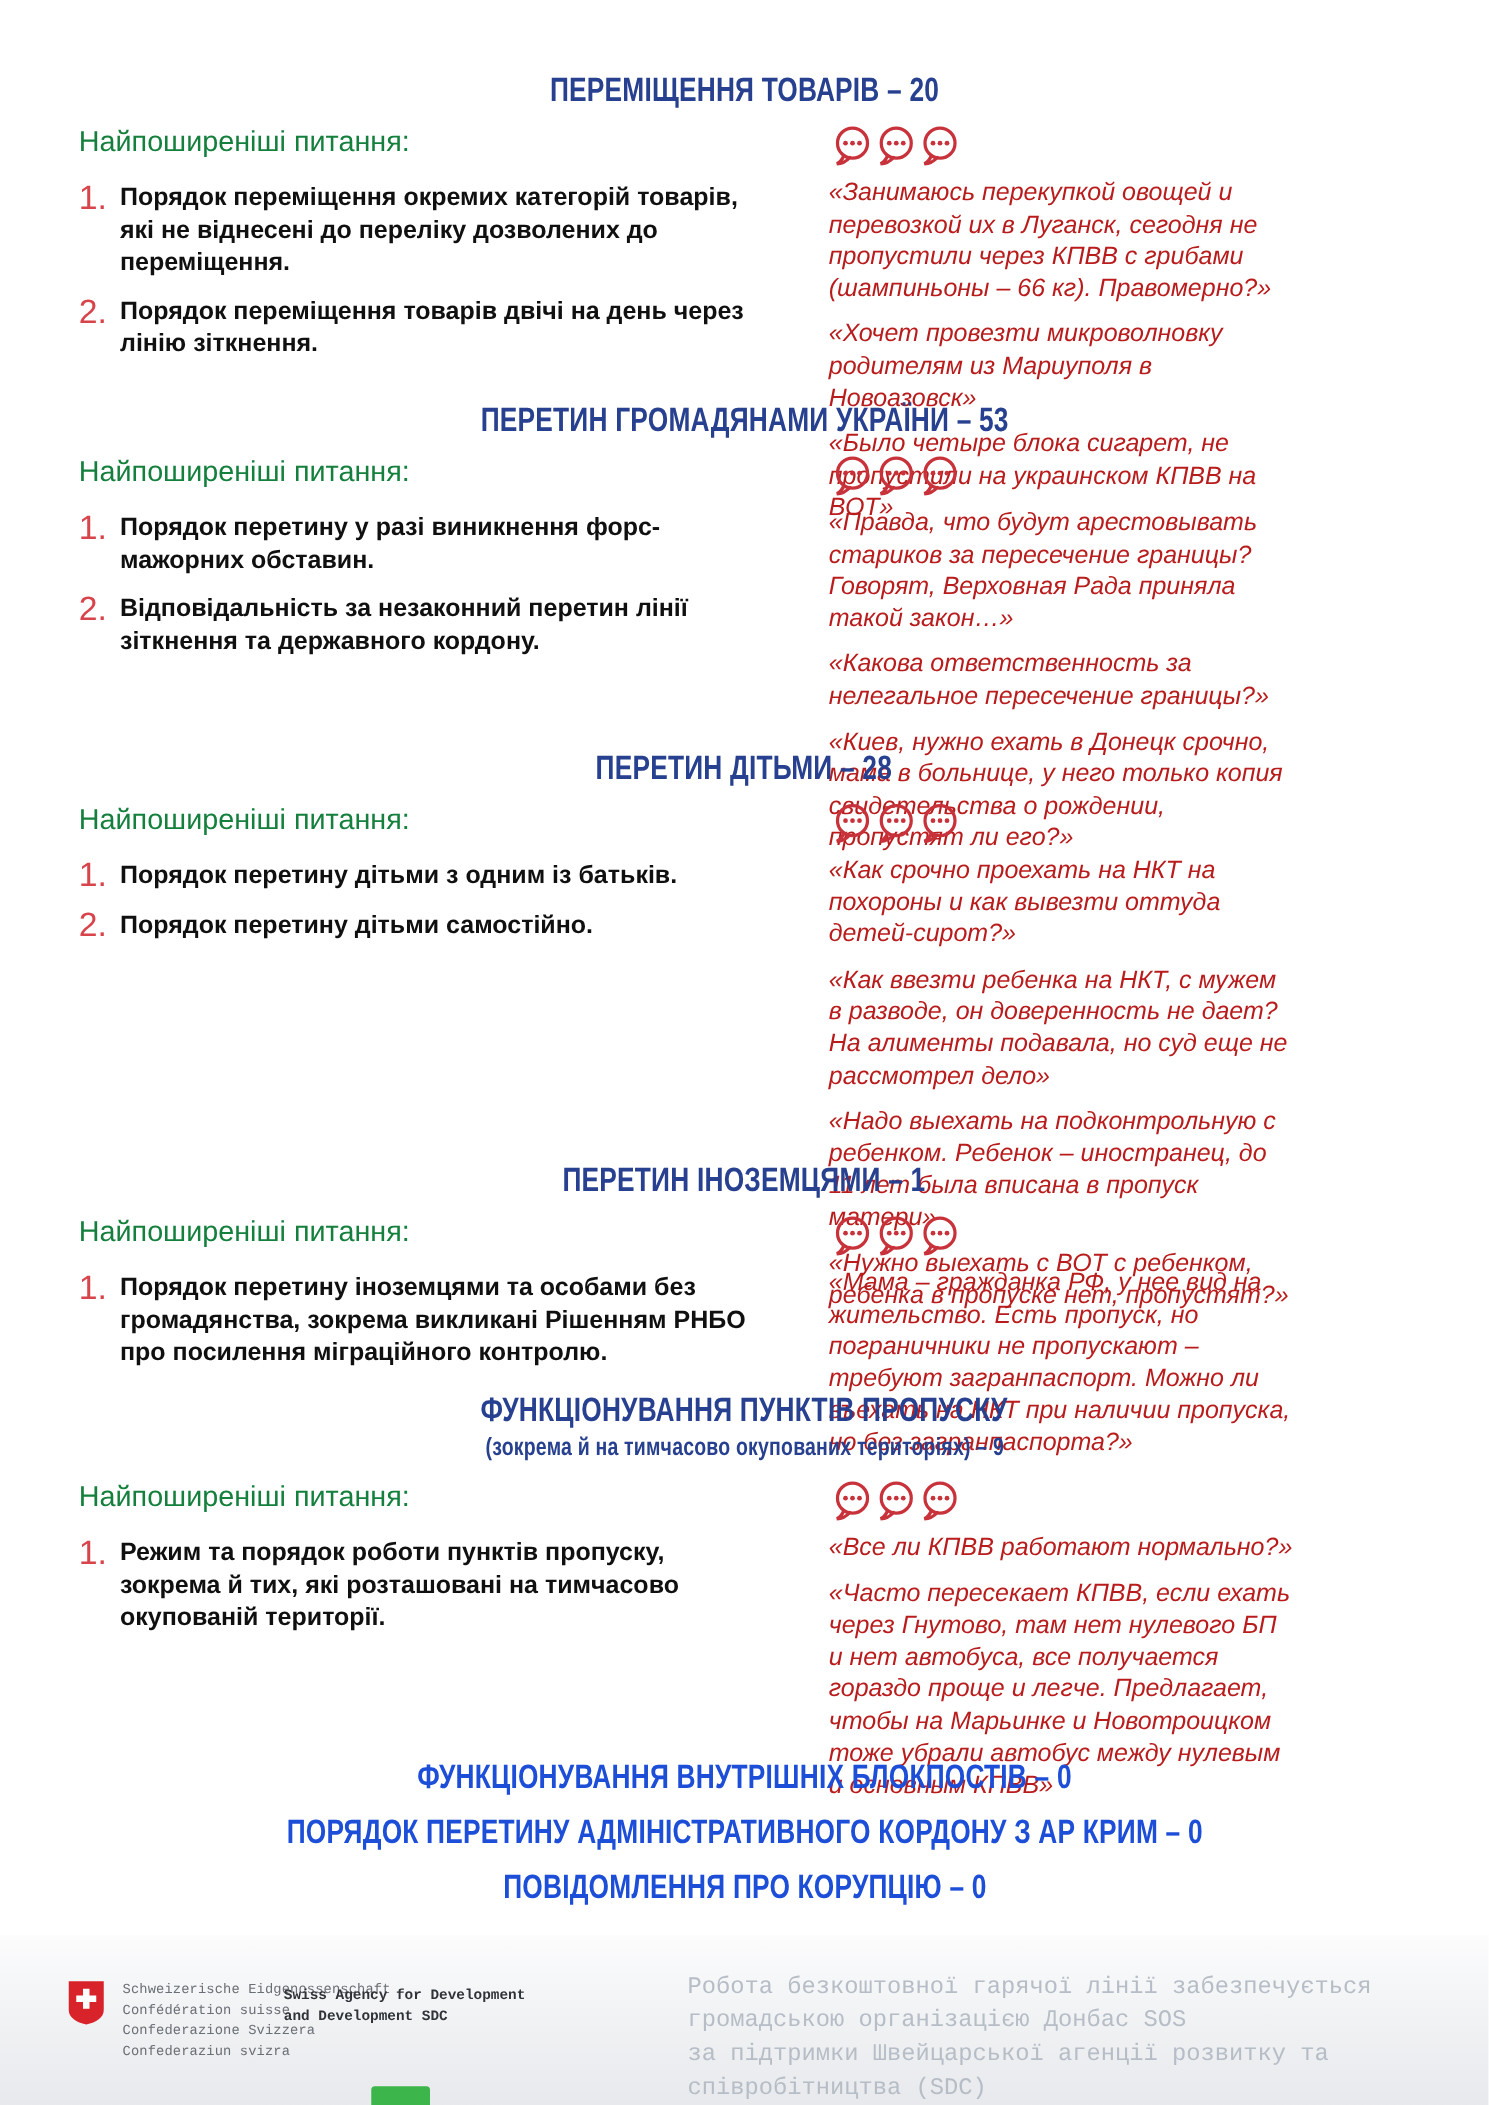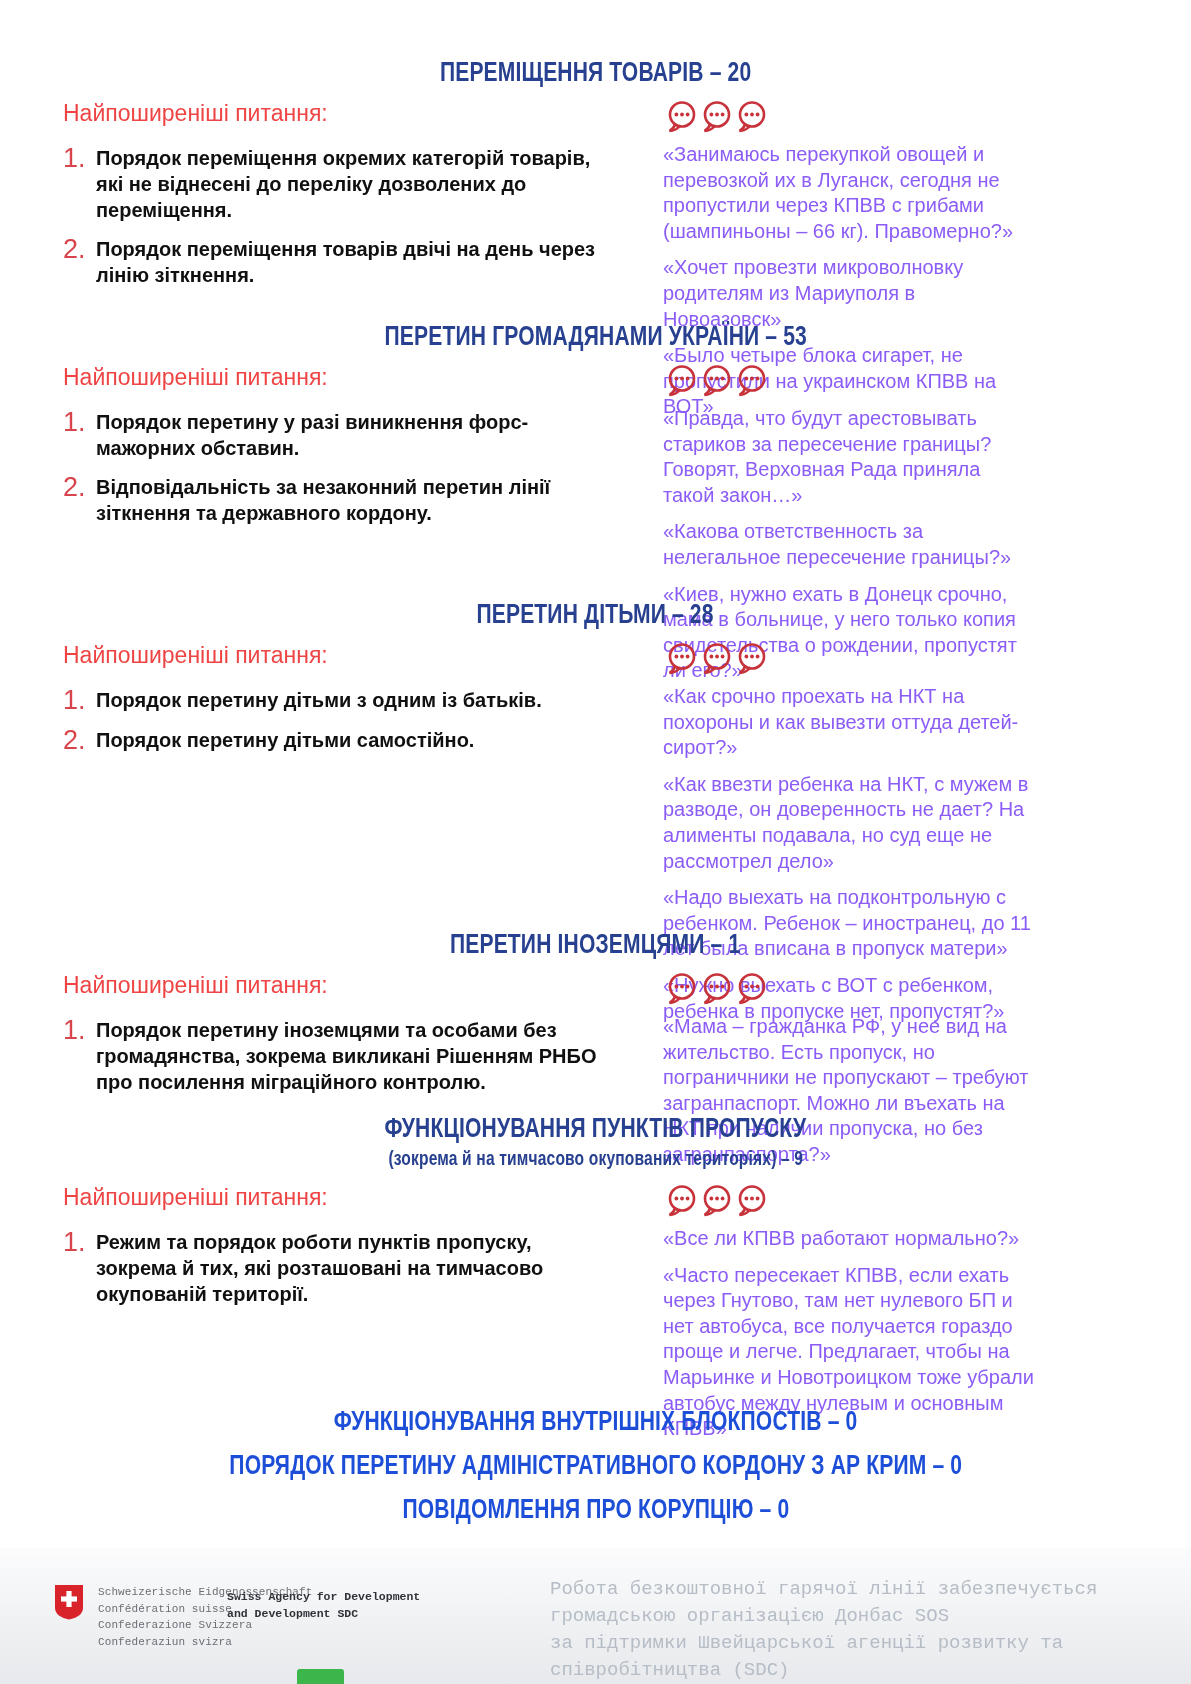--- a/index.html
+++ b/index.html
@@ -31,21 +31,21 @@
   }
   .cond{display:inline-block;transform:scaleX(0.78);transform-origin:center;letter-spacing:0.2px;}
   
   .sec-body{
     position:absolute;left:63px;width:989px;
     display:grid;grid-template-columns:555px 1fr;
   }
   .col-left{padding-right:10px;}
   .col-right{padding-left:45px;}
   .q-label{
-    color:#ef4444;
+    color:#15803d;
     font-size:23px;
     margin-bottom:18px;
   }
   .q-item{
     display:flex;align-items:flex-start;
     margin-bottom:13px;
   }
   .q-num{
     color:#d8444b;
     font-size:27px;
@@ -55,21 +55,22 @@
   }
   .q-text{
     color:#101010;
     font-weight:bold;
     font-size:20px;
     line-height:1.3;
   }
   .bubbles{display:flex;gap:1px;margin-bottom:8px;margin-left:2px;height:34px;}
   .quote{
     margin:0 18px 11px 0;
-    color:#8b5cf6;
+    color:#b91c1c;
+    font-style:italic;
     font-size:20px;
     line-height:1.28;
   }
   
   .summary-line{
     position:absolute;left:0;width:100%;
     text-align:center;
     color:#1d4ed8;
     font-weight:bold;
     font-size:27px;

